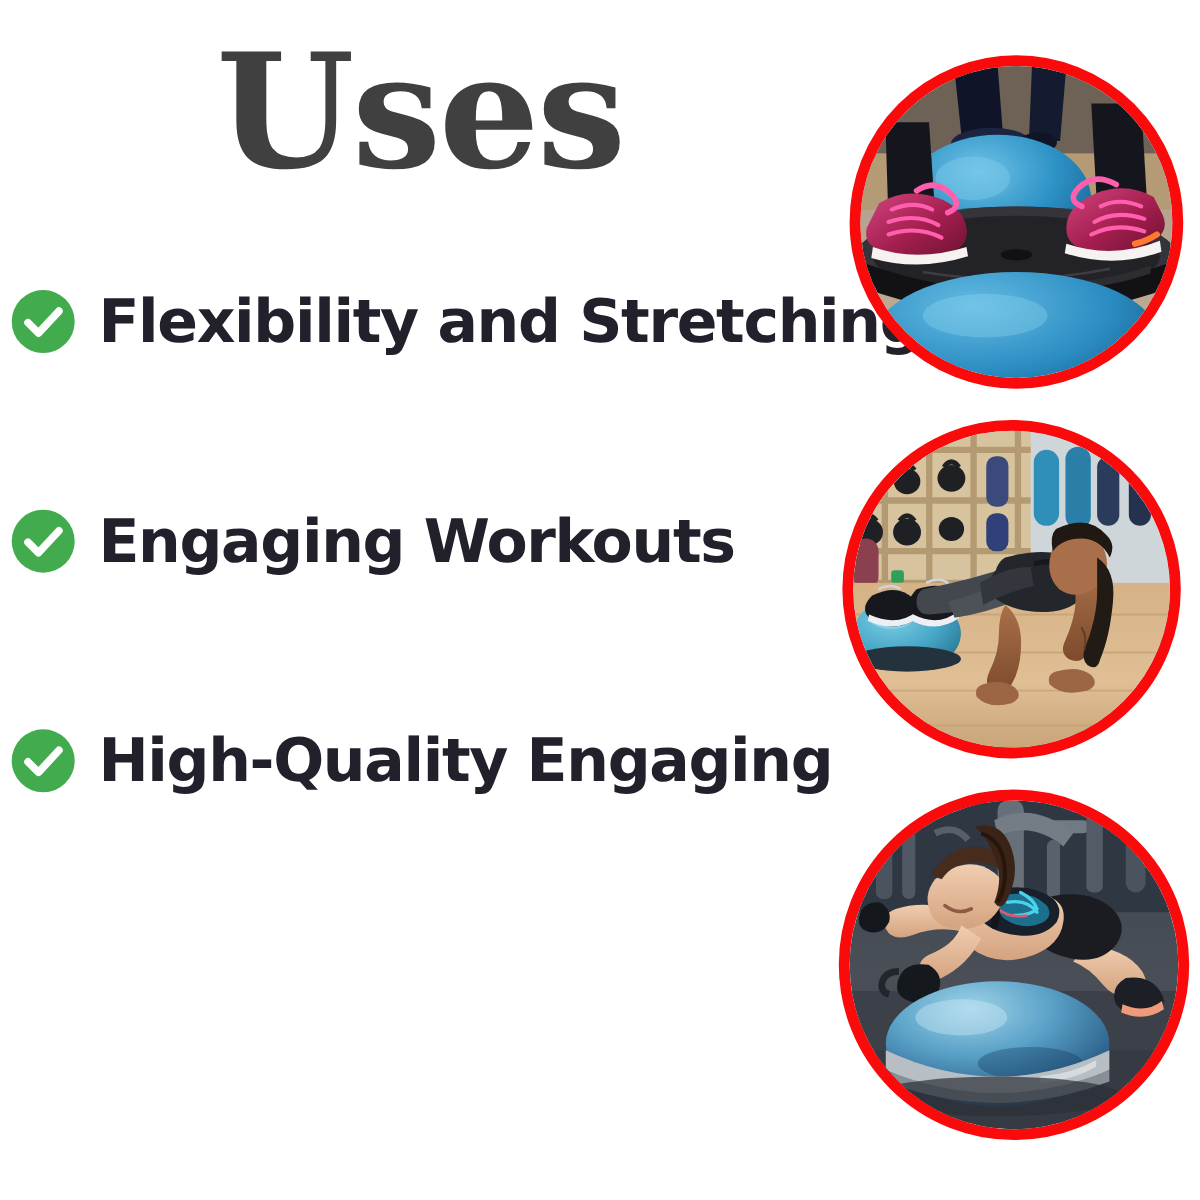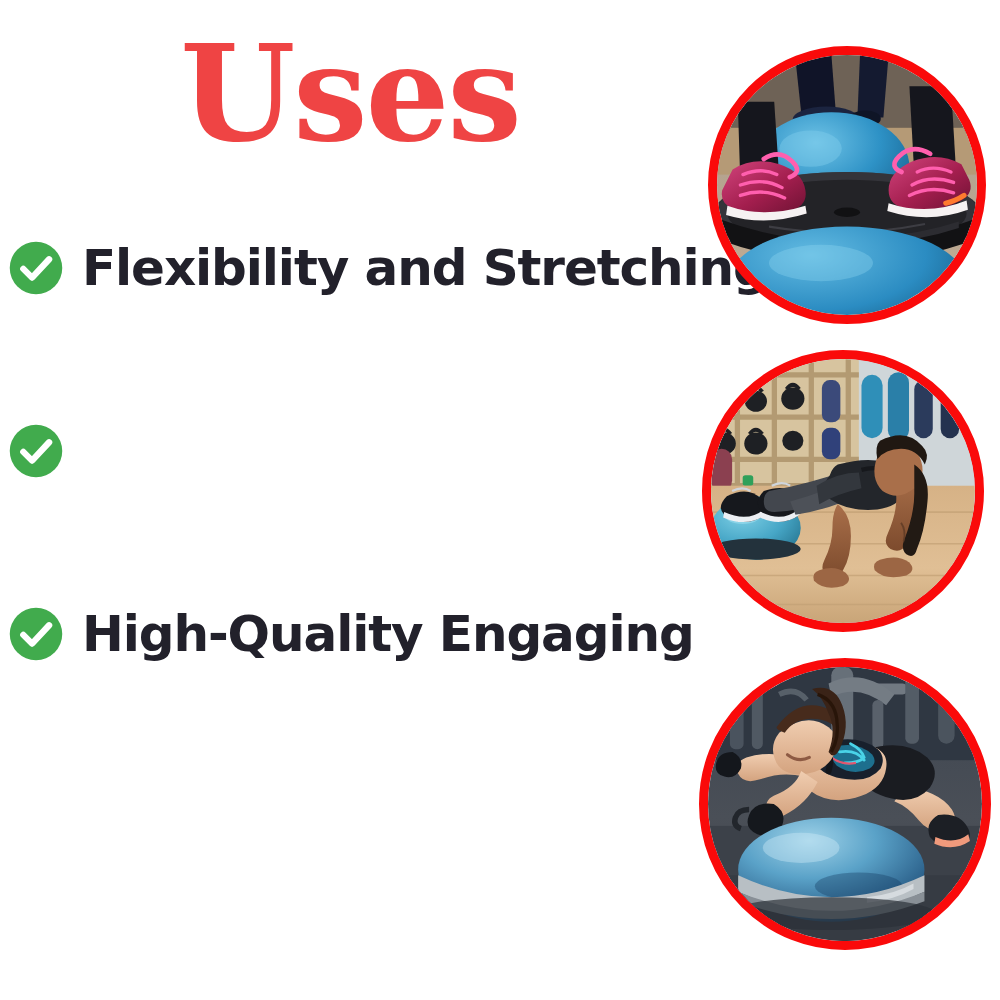--- a/index.html
+++ b/index.html
@@ -25,21 +25,21 @@
     position: absolute;
     left: 0;
     top: 28px;
     width: 700px;
     text-align: center;
     font-family: "DejaVu Serif", "Liberation Serif", serif;
     font-weight: bold;
     font-size: 132px;
     line-height: 1.0;
     letter-spacing: -2px;
-    color: #ef4444;
+    color: #404040;
     white-space: nowrap;
   }
 
   
   .feature-list {
     position: absolute;
     left: 0;
     top: 228px;
     width: 715px;
     list-style: none;
@@ -123,20 +123,21 @@
         <polyline class="tick" points="17.5,33 27.5,43 47,22"></polyline>
       </svg>
       <span class="feature-label">Flexibility and Stretching</span>
     </li>
 
     <li class="feature-item">
       <svg class="check-icon" viewBox="0 0 64 64">
         <circle class="disc" cx="32" cy="32" r="30"></circle>
         <polyline class="tick" points="17.5,33 27.5,43 47,22"></polyline>
       </svg>
+      <span class="feature-label">Engaging Workouts</span>
     </li>
 
 
     <li class="feature-item">
       <svg class="check-icon" viewBox="0 0 64 64">
         <circle class="disc" cx="32" cy="32" r="30"></circle>
         <polyline class="tick" points="17.5,33 27.5,43 47,22"></polyline>
       </svg>
       <span class="feature-label">High-Quality Engaging</span>
     </li>

